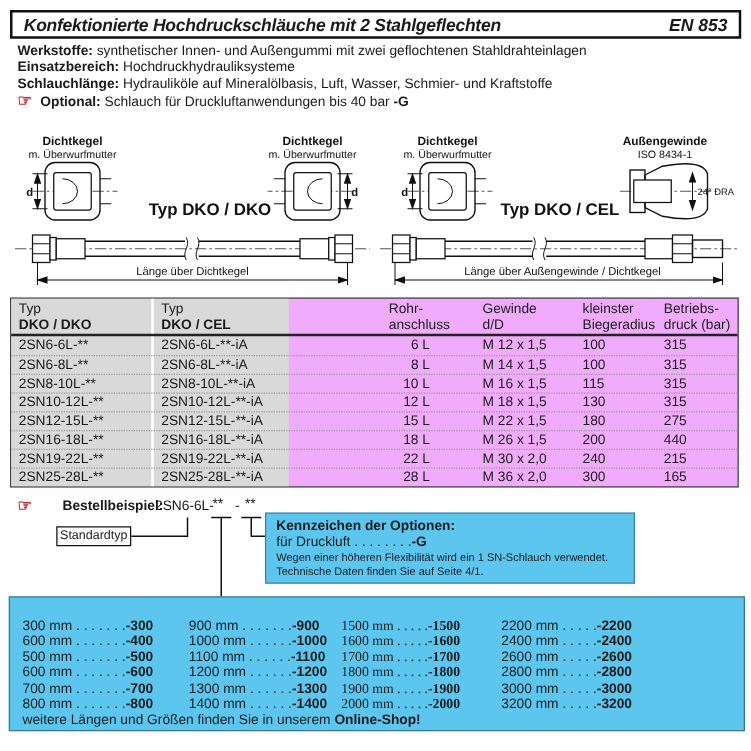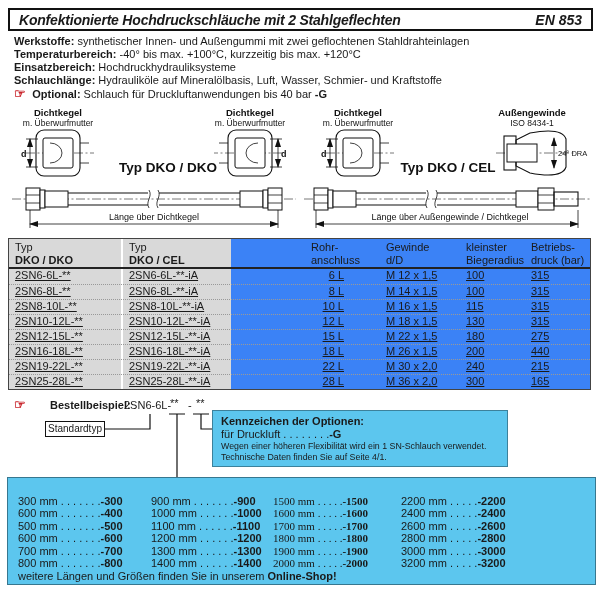--- a/index.html
+++ b/index.html
@@ -27,26 +27,26 @@
   .dlab{font-size:8.5px;}
   .dtyp{font-size:13.5px; font-weight:bold;}
   .dlen{font-size:9px;}
   .dsmall{font-size:7.5px;}
   .ddim{font-size:9px; font-weight:bold;}
   .ln{stroke:#111; stroke-width:1.1; fill:none;}
   .thin{stroke:#111; stroke-width:0.8; fill:none;}
   .cl{stroke:#555; stroke-width:0.8; stroke-dasharray:9 2.5 2 2.5; fill:none;}
   .wh{fill:#fff; stroke:#111; stroke-width:1;}
   
-  .table{position:absolute; left:8px; top:238px; width:583px; border:1px solid #444; background:#3b82f6;}
+  .table{position:absolute; left:8px; top:238px; width:583px; border:1px solid #444; background:#f0abfc;}
   .grayband{position:absolute; left:0; top:0; width:222px; height:100%; background:var(--gray); z-index:0;}
   .graysep{position:absolute; left:112px; top:0; width:2px; height:100%; background:#fff; z-index:0;}
   .thead,.trow{display:flex; position:relative; z-index:1;}
   .thead{height:30px; border-bottom:2px solid #222; padding-top:2px;}
-  .trow{height:15px; border-top:1px dotted #999; align-items:flex-start;text-decoration:underline;}
+  .trow{height:15px; border-top:1px dotted #999; align-items:center;}
   .trow:first-child{border-top:none;}
   .c{font-size:11px; line-height:13px; flex:none;}
   .c1{width:112px; padding-left:6px;}
   .c2{width:110px; padding-left:8px;}
   .c3{width:155px;}
   .c4{width:80px;}
   .c5{width:65px;}
   .c6{width:61px;}
   .thead .c3{padding-left:80px;}
   .trow .c3{text-align:right; padding-right:42px;}
@@ -79,21 +79,20 @@
 </head>
 <body>
 
 <div class="header-box">
   <span class="header-title">Konfektionierte Hochdruckschläuche mit 2 Stahlgeflechten</span>
   <span class="header-std">EN 853</span>
 </div>
 
 <div class="spec-list">
     <div class="spec-line"><span class="spec-label">Werkstoffe: </span><span>synthetischer Innen- und Außengummi mit zwei geflochtenen Stahldrahteinlagen</span></div>
-    <div class="spec-line"><span class="spec-label">Temperaturbereich: </span><span>-40° bis max. +100°C, kurzzeitig bis max. +120°C</span></div>
     <div class="spec-line"><span class="spec-label">Einsatzbereich: </span><span>Hochdruckhydrauliksysteme</span></div>
     <div class="spec-line"><span class="spec-label">Schlauchlänge: </span><span>Hydrauliköle auf Mineralölbasis, Luft, Wasser, Schmier- und Kraftstoffe</span></div>
     <div class="spec-line"><span class="hand">☞ </span><span class="spec-label">Optional: </span><span>Schlauch für Druckluftanwendungen bis 40 bar</span><span class="b"> -G</span></div>
   </div>
 
 <svg id="diagL" class="diag" width="292" height="126" viewBox="0 0 292 126">
   <defs>
     <pattern id="hL" patternUnits="userSpaceOnUse" width="4" height="4" patternTransform="rotate(45)">
       <rect width="4" height="4" fill="#fff"></rect>
         <line x1="0" y1="0" x2="0" y2="4" stroke="#555" stroke-width="1.3"></line>

